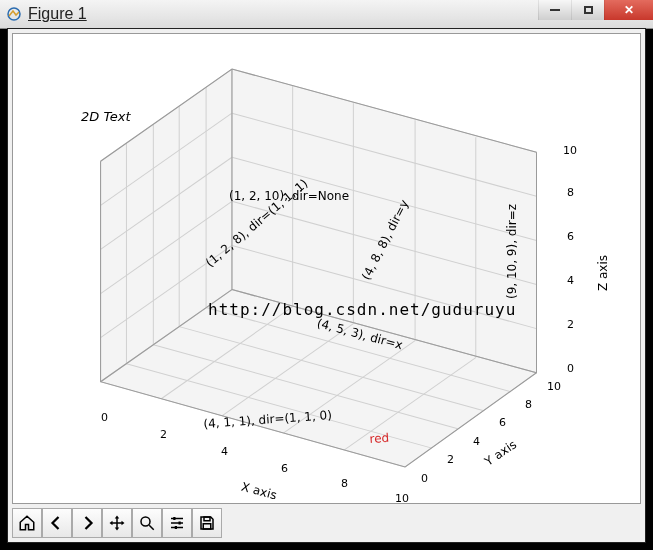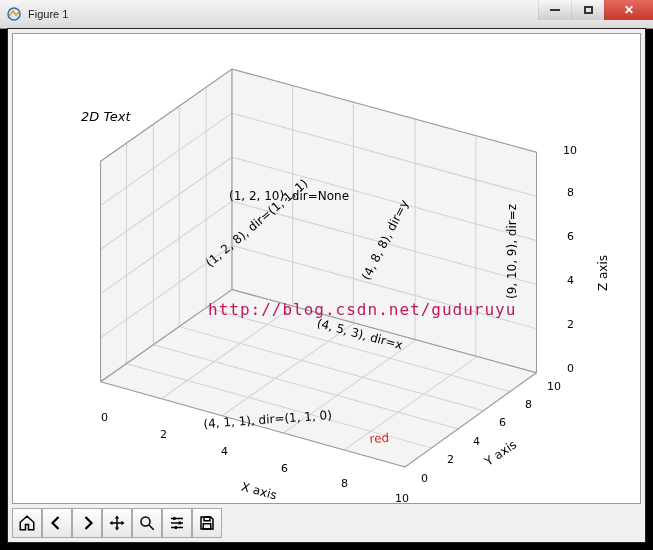--- a/index.html
+++ b/index.html
@@ -30,21 +30,22 @@
     width: 16px;
     height: 16px;
     margin: 0 6px 0 6px;
     display: inline-flex;
     align-items: center;
     justify-content: center;
   }
   .titlebar .title {
     flex: 1;
     color: #222;
-    font-size: 11px;
+    font-size: 16px;
+    text-decoration: underline;
   }
   .winbtn-group {
     display: flex;
     position: absolute;
     right: 0;
     top: 0;
     height: 20px;
   }
   .winbtn {
     width: 32px;
@@ -120,21 +121,21 @@
     justify-content: center;
     cursor: pointer;
     box-sizing: border-box;
   }
   .tbtn svg {
     width: 18px;
     height: 18px;
   }
   .watermark {
     position: absolute;
-    color: #be185d;
+    color: #000000;
     font-family: monospace;
     font-size: 16px;
     letter-spacing: 1px;
   }
   .plotlabel {
     position: absolute;
     font-family: "DejaVu Sans", sans-serif;
     color: #000;
     white-space: nowrap;
   }

